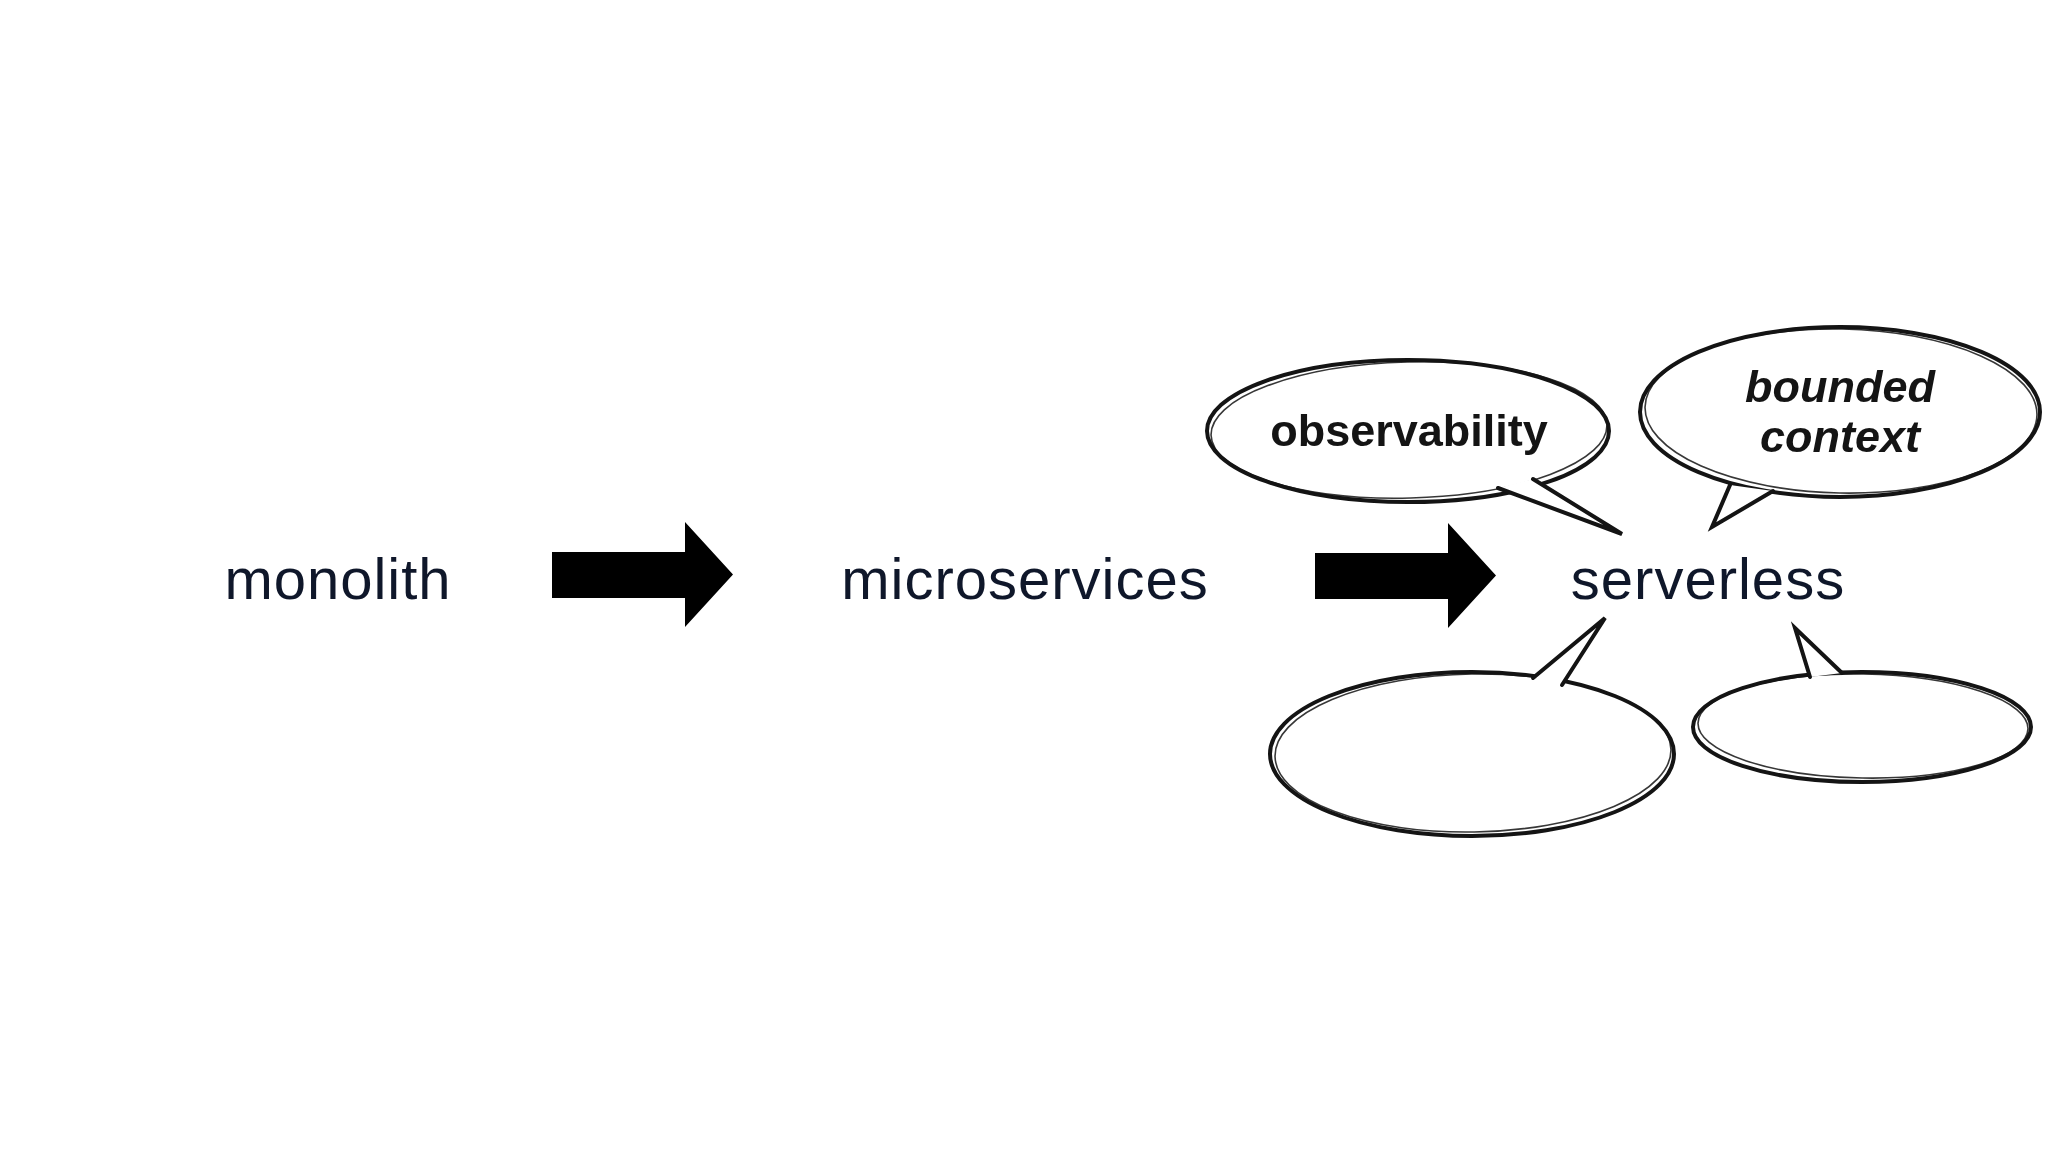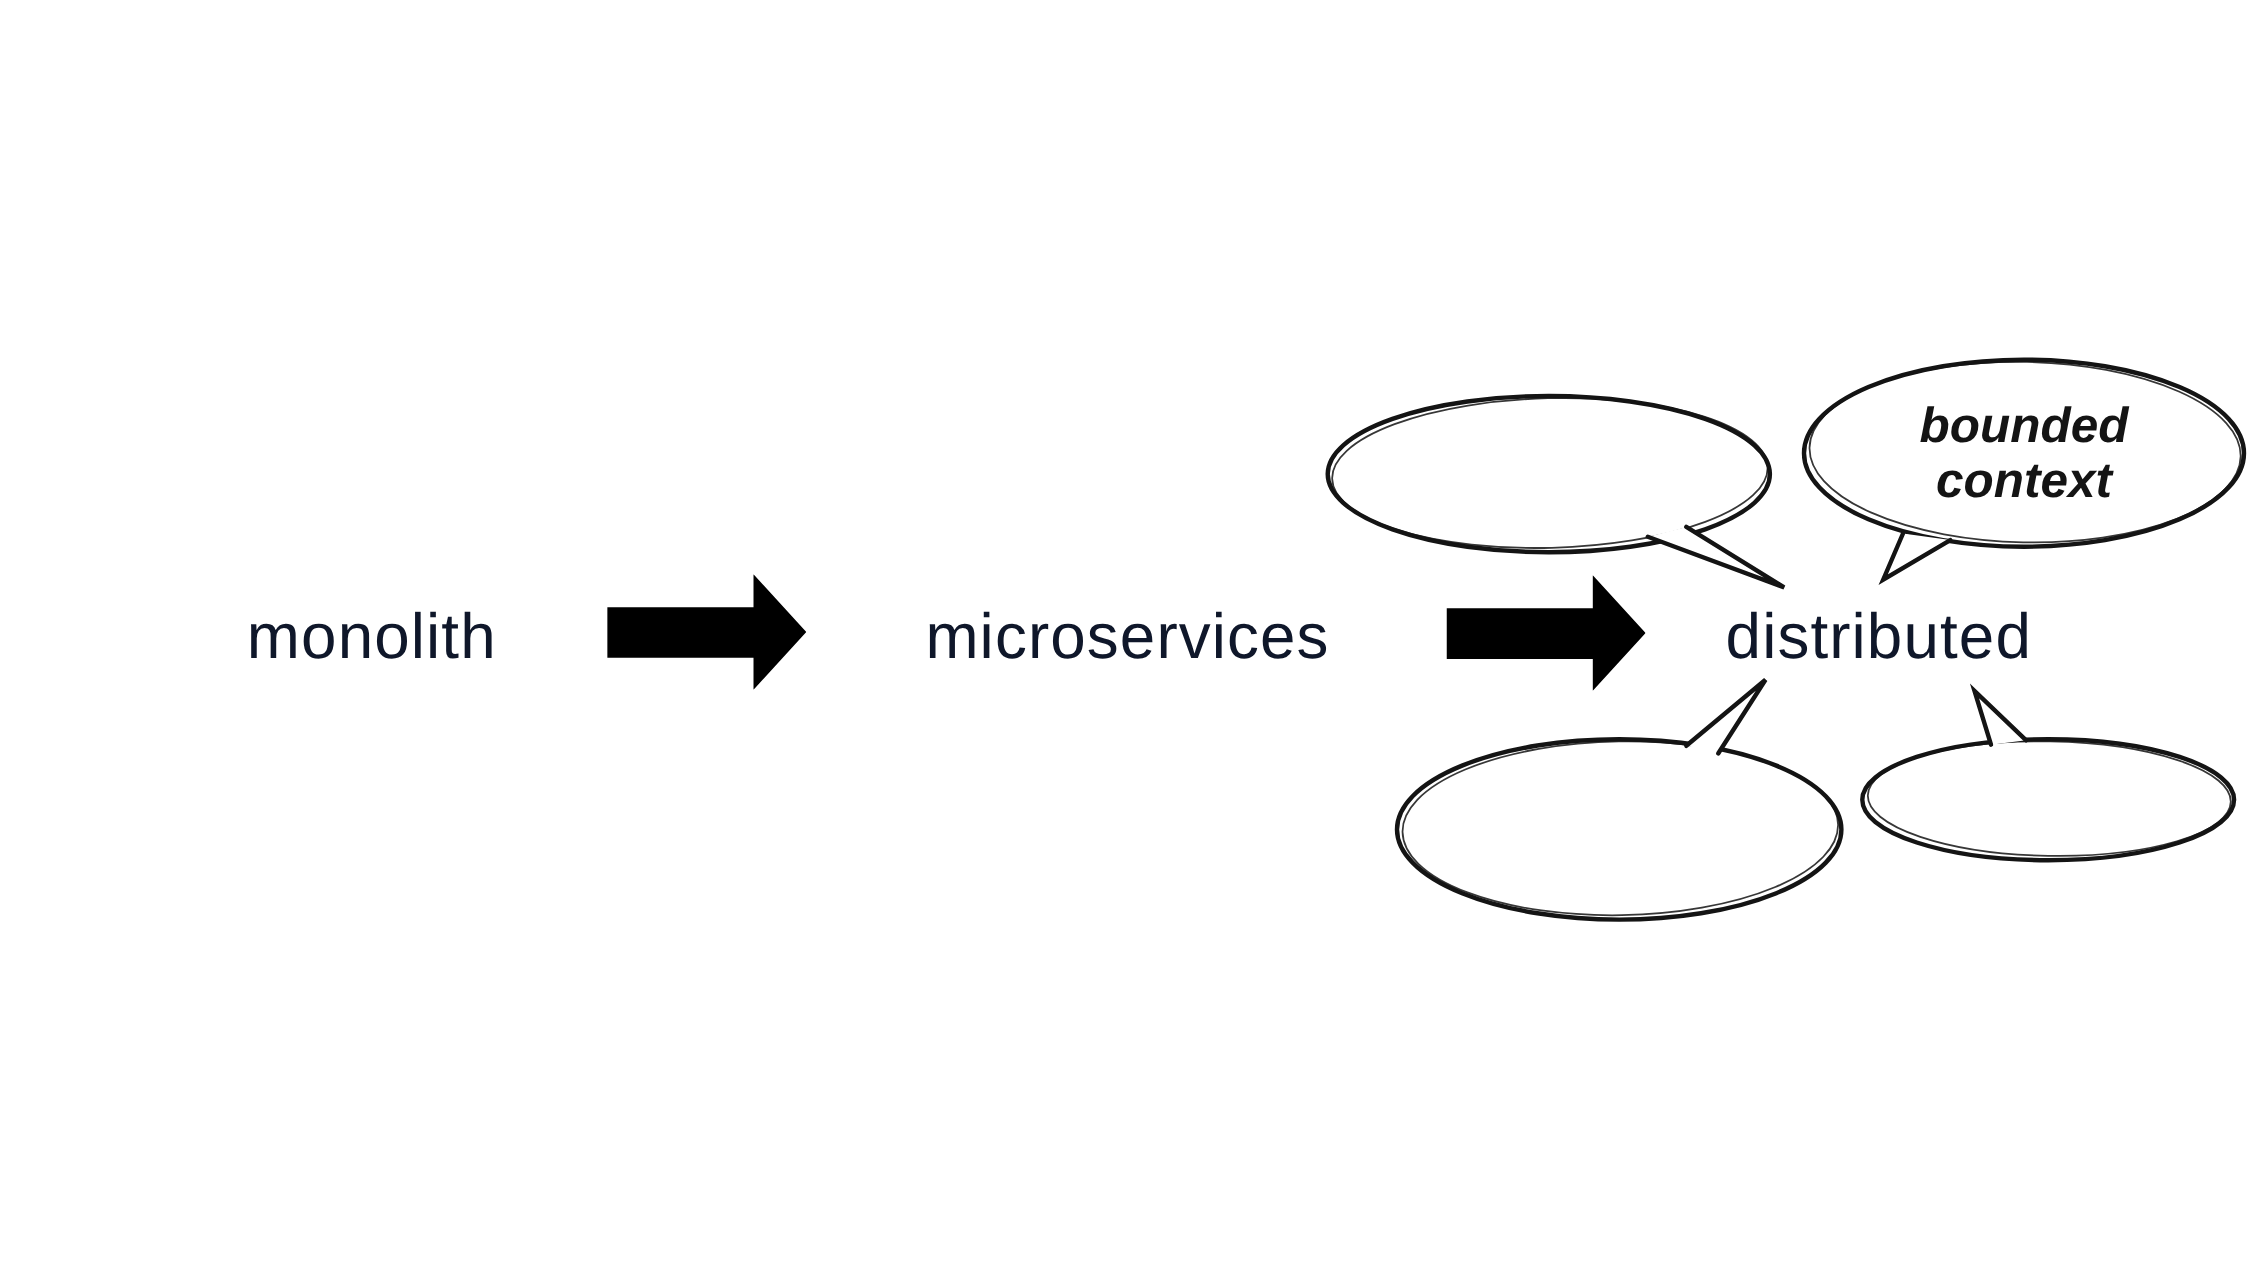--- a/index.html
+++ b/index.html
@@ -69,36 +69,37 @@
 </style>
 </head>
 <body>
 
 <div class="canvas">
 
   <div class="stage-label stage-monolith">monolith</div>
 
   <div class="stage-label stage-microservices">microservices</div>
 
-  <div class="stage-label stage-serverless">distributed</div>
+  <div class="stage-label stage-serverless">serverless</div>
 
   <svg class="flow-arrow flow-arrow-1" viewBox="0 0 181 105">
     <polygon points="0,30 133,30 133,0 181,52.5 133,105 133,76 0,76" fill="#000000"></polygon>
   </svg>
 
   <svg class="flow-arrow flow-arrow-2" viewBox="0 0 181 105">
     <polygon points="0,30 133,30 133,0 181,52.5 133,105 133,76 0,76" fill="#000000"></polygon>
   </svg>
 
   <svg class="bubble-svg bubble-1-svg" viewBox="0 0 440 202">
     <ellipse class="ellipse-main" cx="208" cy="83" rx="201" ry="71"></ellipse>
     <ellipse class="ellipse-sketch" cx="209" cy="82" rx="198" ry="68" transform="rotate(-1.5 209 82)"></ellipse>
     <polygon class="tail-fill" points="298,140 422,186 333,131"></polygon>
     <polyline class="tail-stroke" points="298,140 422,186 333,131"></polyline>
   </svg>
+  <div class="bubble-label bubble-1-label">observability</div>
 
   <svg class="bubble-svg bubble-2-svg" viewBox="0 0 418 232">
     <ellipse class="ellipse-main" cx="210" cy="97" rx="200" ry="85"></ellipse>
     <ellipse class="ellipse-sketch" cx="211" cy="96" rx="196" ry="82" transform="rotate(1.2 211 96)"></ellipse>
     <polygon class="tail-fill" points="100,170 82,212 143,176"></polygon>
     <polyline class="tail-stroke" points="100,170 82,212 143,176"></polyline>
   </svg>
   <div class="bubble-label bubble-2-label">bounded context</div>
 
   <svg class="bubble-svg bubble-3-svg" viewBox="0 0 430 250">

